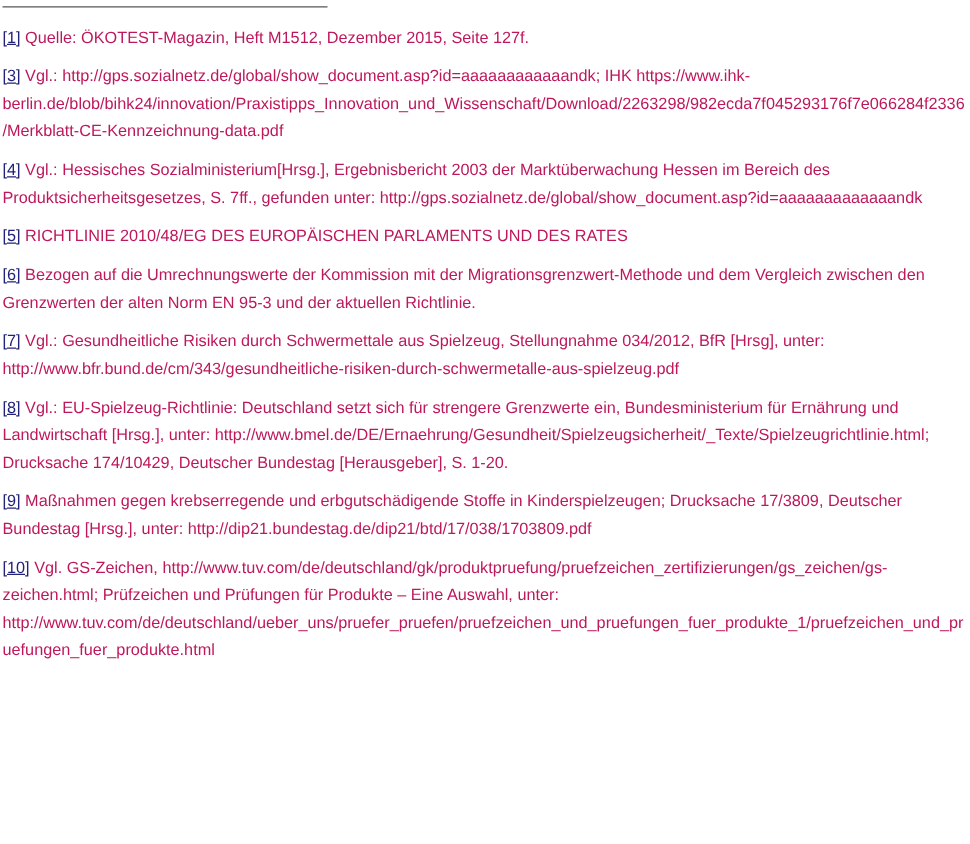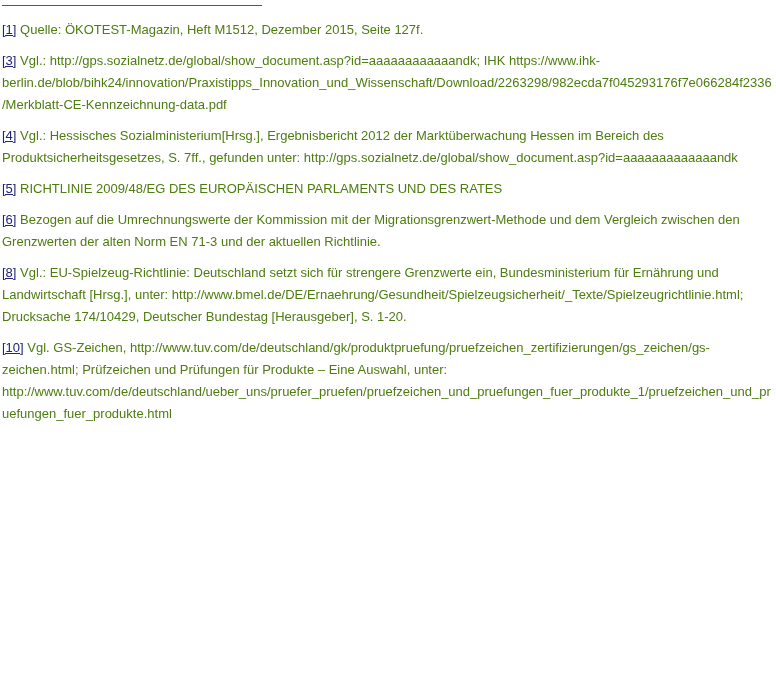--- a/index.html
+++ b/index.html
@@ -31,30 +31,32 @@
   }
   .fn-marker {
     color: #22227a;
     text-decoration: underline;
     cursor: pointer;
   }
   .fn-marker.plain {
     color: #3d3d3d;
   }
   .fn-text {
-    color: #4d7c0f;
+    color: #be185d;
   }
 </style>
 </head>
 <body>
 
 <hr class="footnote-separator">
 
 <div class="footnotes">
 
 <p class="footnote"><a class="fn-marker">[1]</a><span class="fn-space"> </span><span class="fn-text">Quelle: ÖKOTEST-Magazin, Heft M1512, Dezember 2015, Seite 127f.</span></p>
     <p class="footnote"><a class="fn-marker">[3]</a><span class="fn-space"> </span><span class="fn-text">Vgl.: http://gps.sozialnetz.de/global/show_document.asp?id=aaaaaaaaaaaandk; IHK https://www.ihk-berlin.de/blob/bihk24/innovation/Praxistipps_Innovation_und_Wissenschaft/Download/2263298/982ecda7f045293176f7e066284f2336/Merkblatt-CE-Kennzeichnung-data.pdf</span></p>
-    <p class="footnote"><a class="fn-marker">[4]</a><span class="fn-space"> </span><span class="fn-text">Vgl.: Hessisches Sozialministerium[Hrsg.], Ergebnisbericht 2012 der Marktüberwachung Hessen im Bereich des Produktsicherheitsgesetzes, S. 7ff., gefunden unter: http://gps.sozialnetz.de/global/show_document.asp?id=aaaaaaaaaaaaandk</span></p>
-    <p class="footnote"><a class="fn-marker">[5]</a><span class="fn-space"> </span><span class="fn-text">RICHTLINIE 2009/48/EG DES EUROPÄISCHEN PARLAMENTS UND DES RATES</span></p>
-    <p class="footnote"><a class="fn-marker">[6]</a><span class="fn-space"> </span><span class="fn-text">Bezogen auf die Umrechnungswerte der Kommission mit der Migrationsgrenzwert-Methode und dem Vergleich zwischen den Grenzwerten der alten Norm EN 71-3 und der aktuellen Richtlinie.</span></p>
+    <p class="footnote"><a class="fn-marker">[4]</a><span class="fn-space"> </span><span class="fn-text">Vgl.: Hessisches Sozialministerium[Hrsg.], Ergebnisbericht 2003 der Marktüberwachung Hessen im Bereich des Produktsicherheitsgesetzes, S. 7ff., gefunden unter: http://gps.sozialnetz.de/global/show_document.asp?id=aaaaaaaaaaaaandk</span></p>
+    <p class="footnote"><a class="fn-marker">[5]</a><span class="fn-space"> </span><span class="fn-text">RICHTLINIE 2010/48/EG DES EUROPÄISCHEN PARLAMENTS UND DES RATES</span></p>
+    <p class="footnote"><a class="fn-marker">[6]</a><span class="fn-space"> </span><span class="fn-text">Bezogen auf die Umrechnungswerte der Kommission mit der Migrationsgrenzwert-Methode und dem Vergleich zwischen den Grenzwerten der alten Norm EN 95-3 und der aktuellen Richtlinie.</span></p>
+    <p class="footnote"><a class="fn-marker">[7]</a><span class="fn-space"> </span><span class="fn-text">Vgl.: Gesundheitliche Risiken durch Schwermettale aus Spielzeug, Stellungnahme 034/2012, BfR [Hrsg], unter: http://www.bfr.bund.de/cm/343/gesundheitliche-risiken-durch-schwermetalle-aus-spielzeug.pdf</span></p>
     <p class="footnote"><a class="fn-marker">[8]</a><span class="fn-space"> </span><span class="fn-text">Vgl.: EU-Spielzeug-Richtlinie: Deutschland setzt sich für strengere Grenzwerte ein, Bundesministerium für Ernährung und Landwirtschaft [Hrsg.], unter: http://www.bmel.de/DE/Ernaehrung/Gesundheit/Spielzeugsicherheit/_Texte/Spielzeugrichtlinie.html; Drucksache 174/10429, Deutscher Bundestag [Herausgeber], S. 1-20.</span></p>
+    <p class="footnote"><a class="fn-marker">[9]</a><span class="fn-space"> </span><span class="fn-text">Maßnahmen gegen krebserregende und erbgutschädigende Stoffe in Kinderspielzeugen; Drucksache 17/3809, Deutscher Bundestag [Hrsg.], unter: http://dip21.bundestag.de/dip21/btd/17/038/1703809.pdf</span></p>
     <p class="footnote"><a class="fn-marker">[10]</a><span class="fn-space"> </span><span class="fn-text">Vgl. GS-Zeichen, http://www.tuv.com/de/deutschland/gk/produktpruefung/pruefzeichen_zertifizierungen/gs_zeichen/gs-zeichen.html; Prüfzeichen und Prüfungen für Produkte – Eine Auswahl, unter: http://www.tuv.com/de/deutschland/ueber_uns/pruefer_pruefen/pruefzeichen_und_pruefungen_fuer_produkte_1/pruefzeichen_und_pruefungen_fuer_produkte.html</span></p>
   </div>
 
 </body></html>

